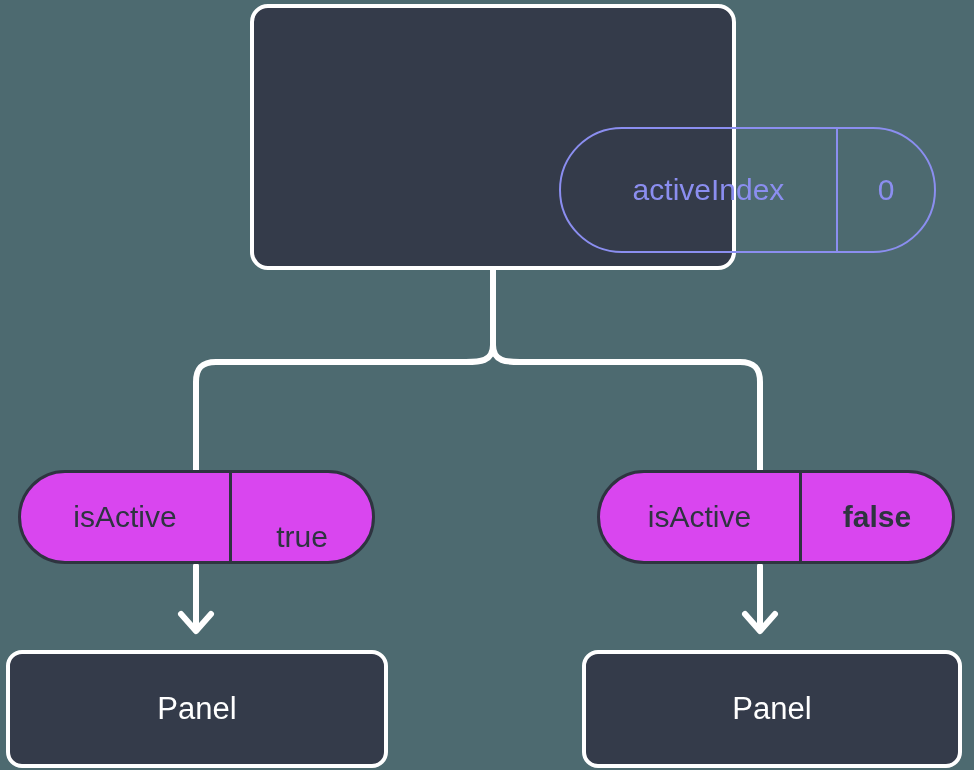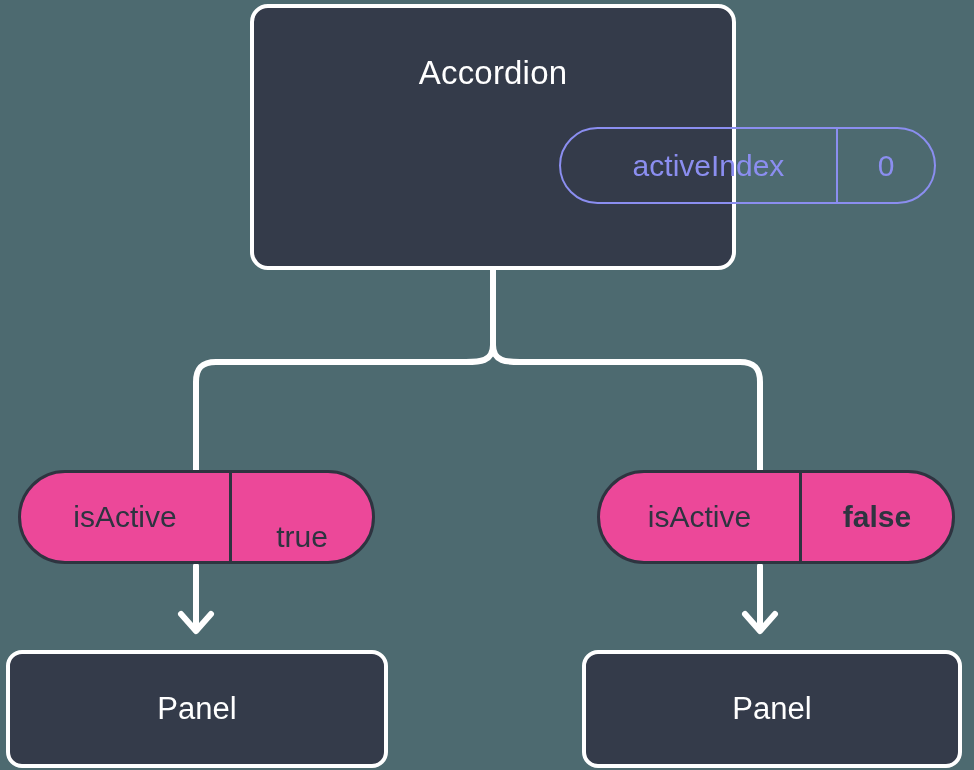--- a/index.html
+++ b/index.html
@@ -82,21 +82,21 @@
     display: flex;
     align-items: stretch;
     border: 2px solid #8b8ef0;
     border-radius: 999px;
     overflow: hidden;
   }
   #activeindex-pill {
     left: 305px;
     top: 119px;
     width: 377px;
-    height: 77px;
+    height: 126px;
   }
   .pill-outline .pill-key,
   .pill-outline .pill-val {
     display: flex;
     align-items: center;
     justify-content: center;
     color: #8b8ef0;
     font-size: 30px;
     font-weight: 400;
   }
@@ -109,21 +109,21 @@
   .pill-outline .pill-val {
     flex: 1 1 auto;
   }
 
   
   .pill-filled {
     position: absolute;
     box-sizing: border-box;
     display: flex;
     align-items: stretch;
-    background: #ec4899;
+    background: #d946ef;
     border: 3px solid #2e3440;
     border-radius: 999px;
     overflow: hidden;
     z-index: 3;
   }
   #isactive-pill-left  { left: 18px;  top: 470px; width: 357px; height: 94px; }
   #isactive-pill-right { left: 597px; top: 470px; width: 358px; height: 94px; }
   .pill-filled .pill-key,
   .pill-filled .pill-val {
     display: flex;
@@ -165,21 +165,20 @@
 
       <path d="M 196 566 L 196 630"></path>
       <path d="M 760 566 L 760 630"></path>
 
       <path d="M 181 614 L 196 631 L 211 614"></path>
       <path d="M 745 614 L 760 631 L 775 614"></path>
     </g>
   </svg>
 
   <div class="card" id="accordion-card">
-    <div class="card-title">Accordion</div>
 
     <div class="pill-outline" id="activeindex-pill">
       <div class="pill-key">activeIndex</div>
       <div class="pill-val">0</div>
     </div>
   </div>
 
   <div class="pill-filled" id="isactive-pill-left">
     <div class="pill-key">isActive</div>
     <div class="pill-val">true</div>

